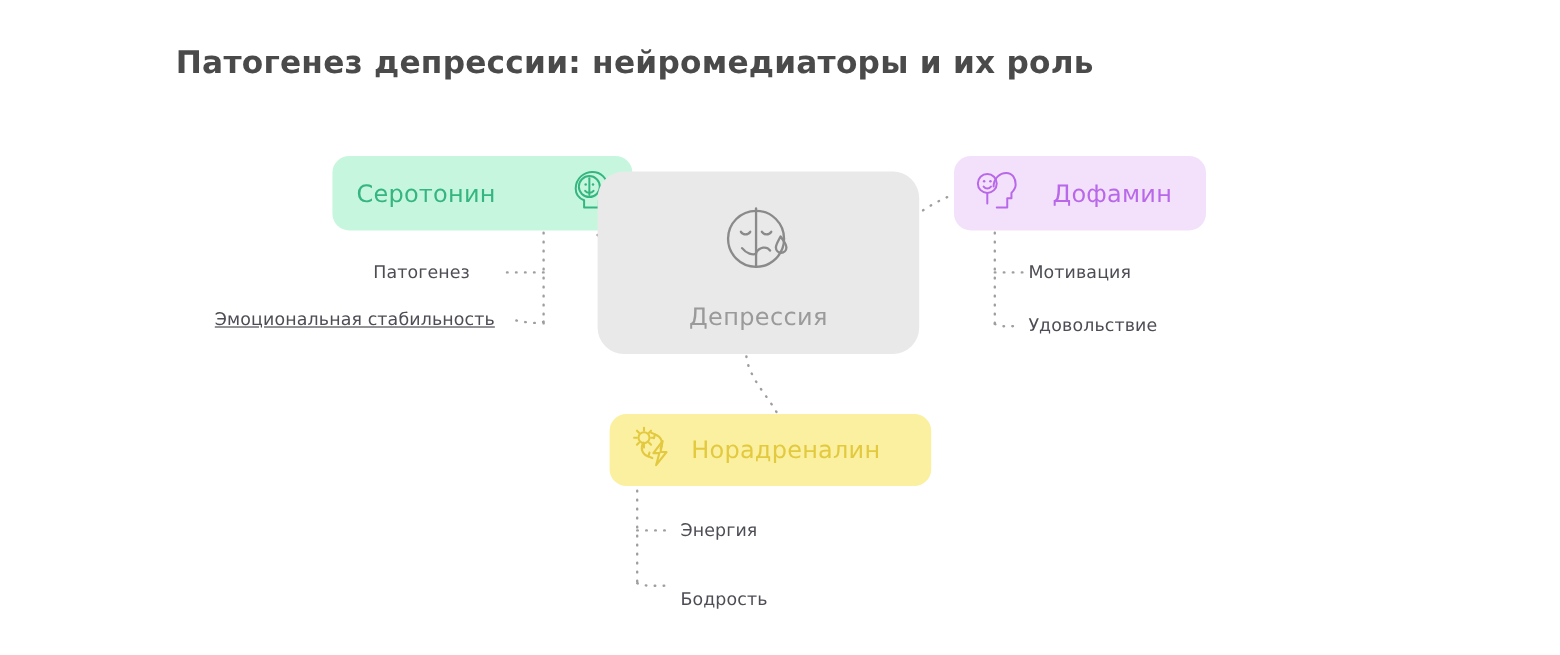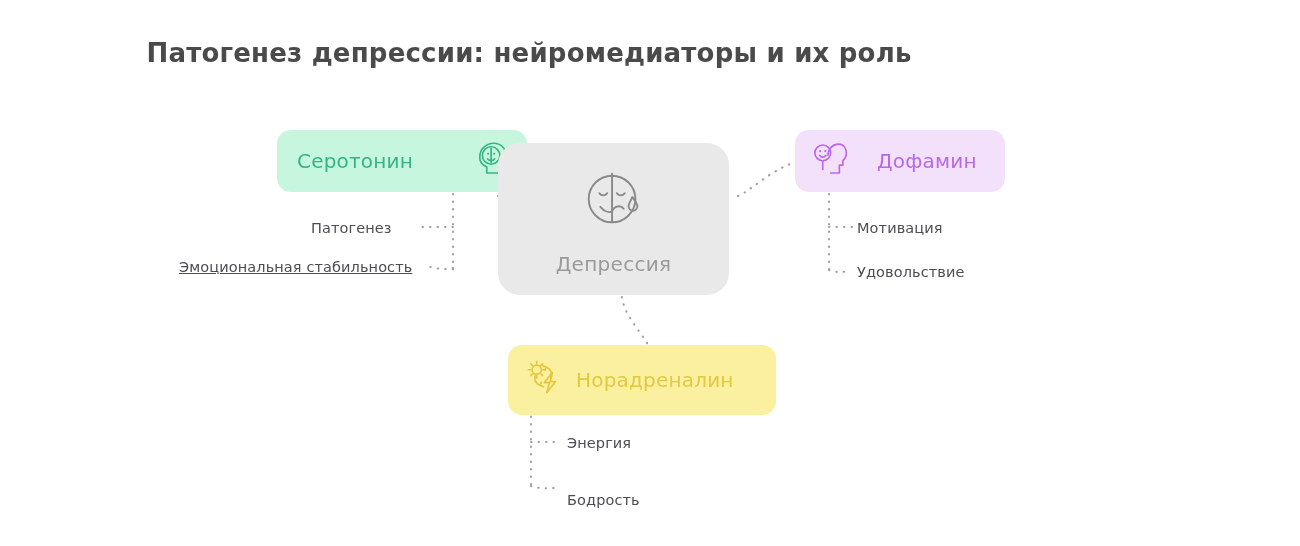--- a/index.html
+++ b/index.html
@@ -102,34 +102,34 @@
     justify-content: flex-start;
     gap: 28px;
   }
   #node-dopamine .node-label { color: #b868e8; }
 
   
   #node-noradrenaline {
     left: 508px;
     top: 345px;
     width: 268px;
-    height: 70px;
+    height: 60px;
     background: #faf0a0;
     border-radius: 14px;
     padding: 0 20px 0 14px;
     justify-content: flex-start;
     gap: 10px;
   }
   #node-noradrenaline .node-label { color: #e3c93f; }
 
   
   #node-depression {
     left: 498px;
     top: 143px;
-    width: 231px;
+    width: 268px;
     height: 152px;
     background: #e9e9e9;
     border-radius: 22px;
     flex-direction: column;
     justify-content: center;
     align-items: center;
     gap: 6px;
   }
   #node-depression .center-label {
     font-size: 20px;

